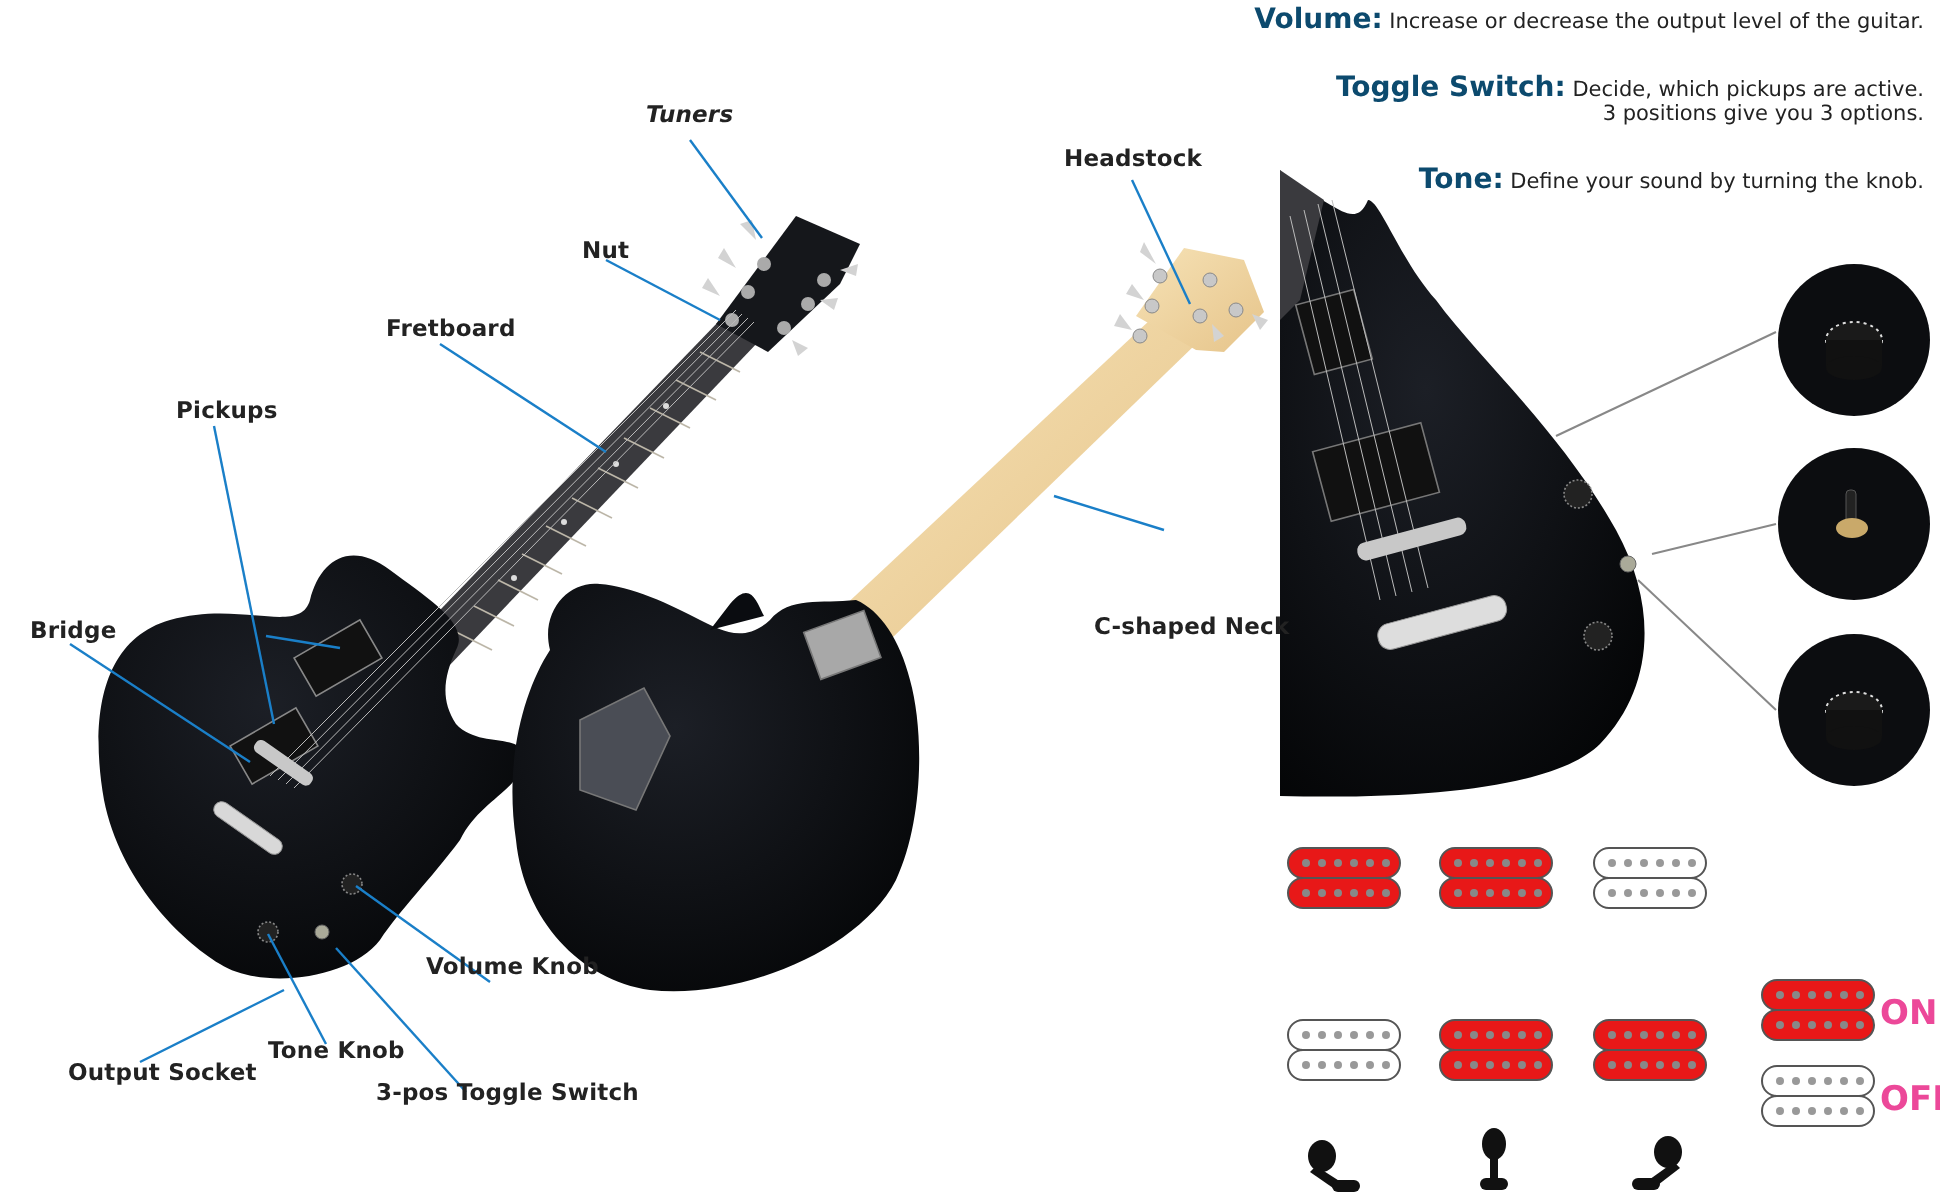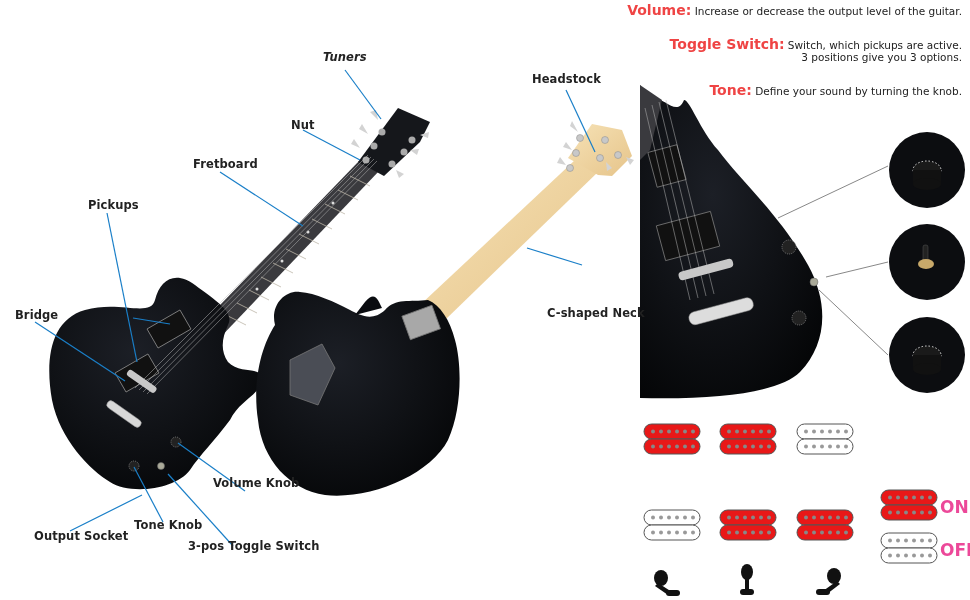--- a/index.html
+++ b/index.html
@@ -1,19 +1,19 @@
 <!DOCTYPE html>
 <html><head>
 <meta charset="utf-8">
 <style>
   html,body{margin:0;padding:0;background:#ffffff;}
   body{width:970px;height:600px;position:relative;overflow:hidden;font-family:"DejaVu Sans","Liberation Sans",sans-serif;}
   .label{position:absolute;font-size:11.5px;font-weight:bold;color:#222;white-space:nowrap;letter-spacing:0.1px;}
   .desc{position:absolute;right:8px;text-align:right;font-size:10.5px;color:#222;line-height:12px;}
-  .desc .key{color:#ef4444;font-weight:bold;font-size:14px;}
+  .desc .key{color:#0c4a6e;font-weight:bold;font-size:14px;}
   svg.art{position:absolute;left:0;top:0;}
   .legend-label{position:absolute;font-weight:bold;font-size:17px;color:#ec4899;}
 </style>
 </head>
 <body>
 
 <svg class="art" width="970" height="600" viewBox="0 0 970 600">
   <defs>
     <radialGradient id="bodyGrad" cx="0.4" cy="0.35" r="0.8">
       <stop offset="0" stop-color="#1c1f26"></stop>
@@ -245,21 +245,21 @@
 <div class="label" style="left:134px;top:518px;">Tone Knob</div>
 <div class="label" style="left:34px;top:529px;">Output Socket</div>
 <div class="label" style="left:188px;top:539px;">3-pos Toggle Switch</div>
 
 <div class="desc" style="top:4px;">
   <span class="key">Volume:</span>
   <span>Increase or decrease the output level of the guitar.</span>
 </div>
 <div class="desc" style="top:38px;">
   <span class="key">Toggle Switch:</span>
-  <span>Switch, which pickups are active.</span><br>
+  <span>Decide, which pickups are active.</span><br>
   <span>3 positions give you 3 options.</span>
 </div>
 <div class="desc" style="top:84px;">
   <span class="key">Tone:</span>
   <span>Define your sound by turning the knob.</span>
 </div>
 
 <div class="legend-label" style="left:940px;top:497px;">ON</div>
 <div class="legend-label" style="left:940px;top:540px;">OFF</div>
 

